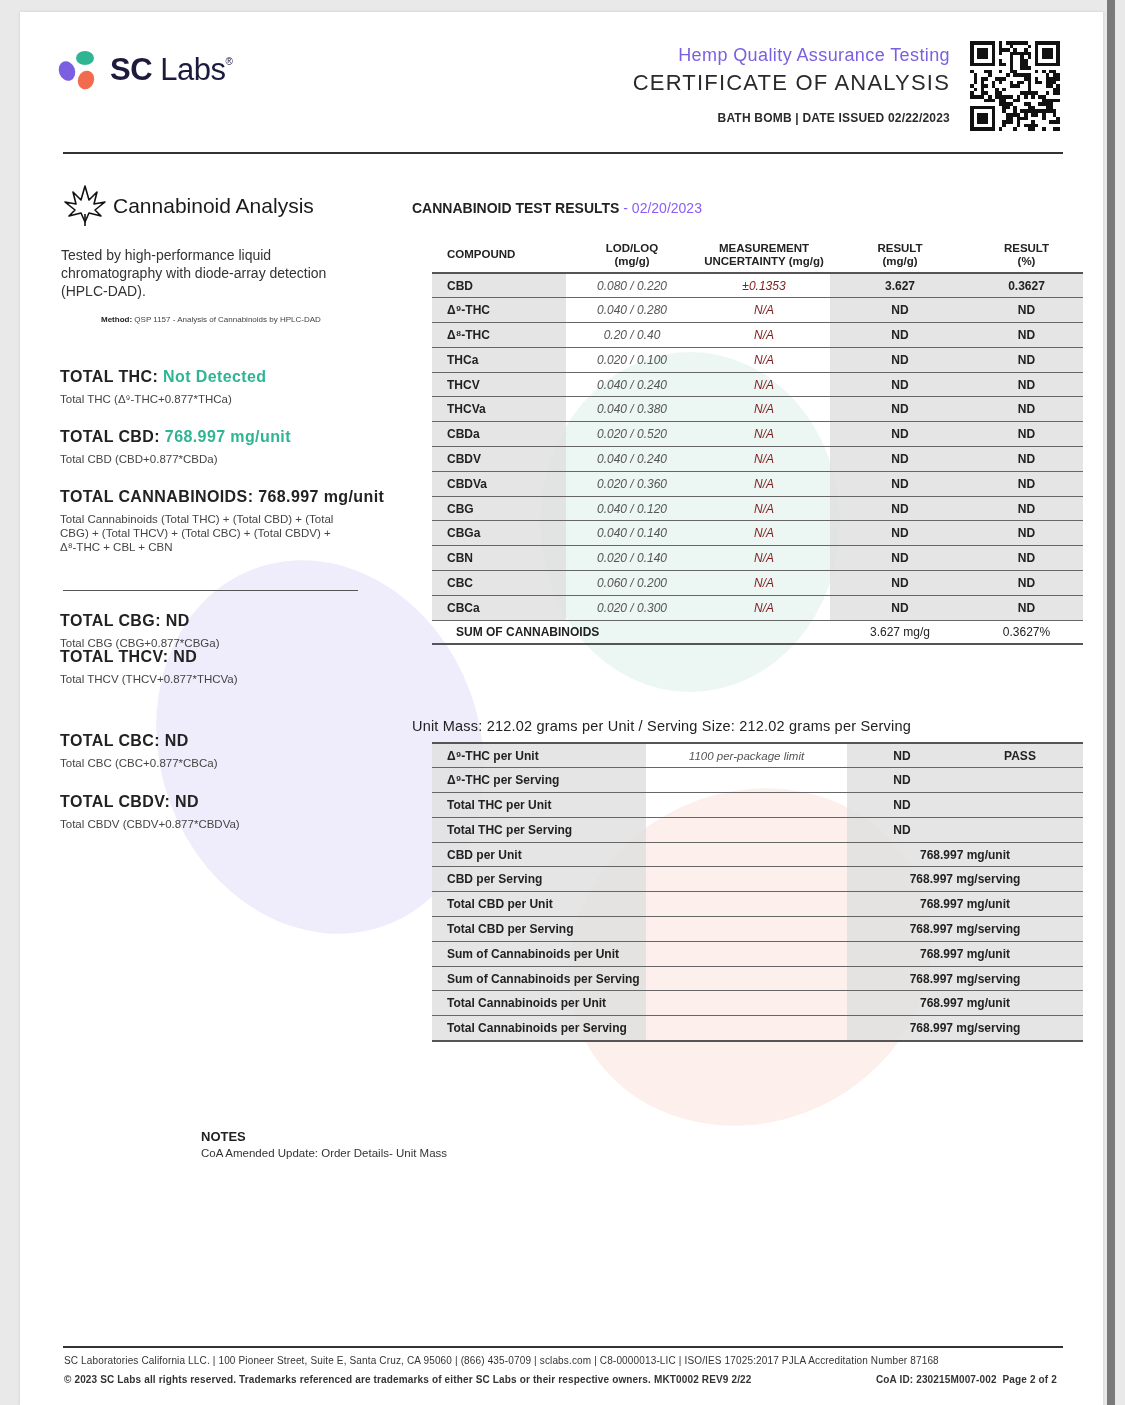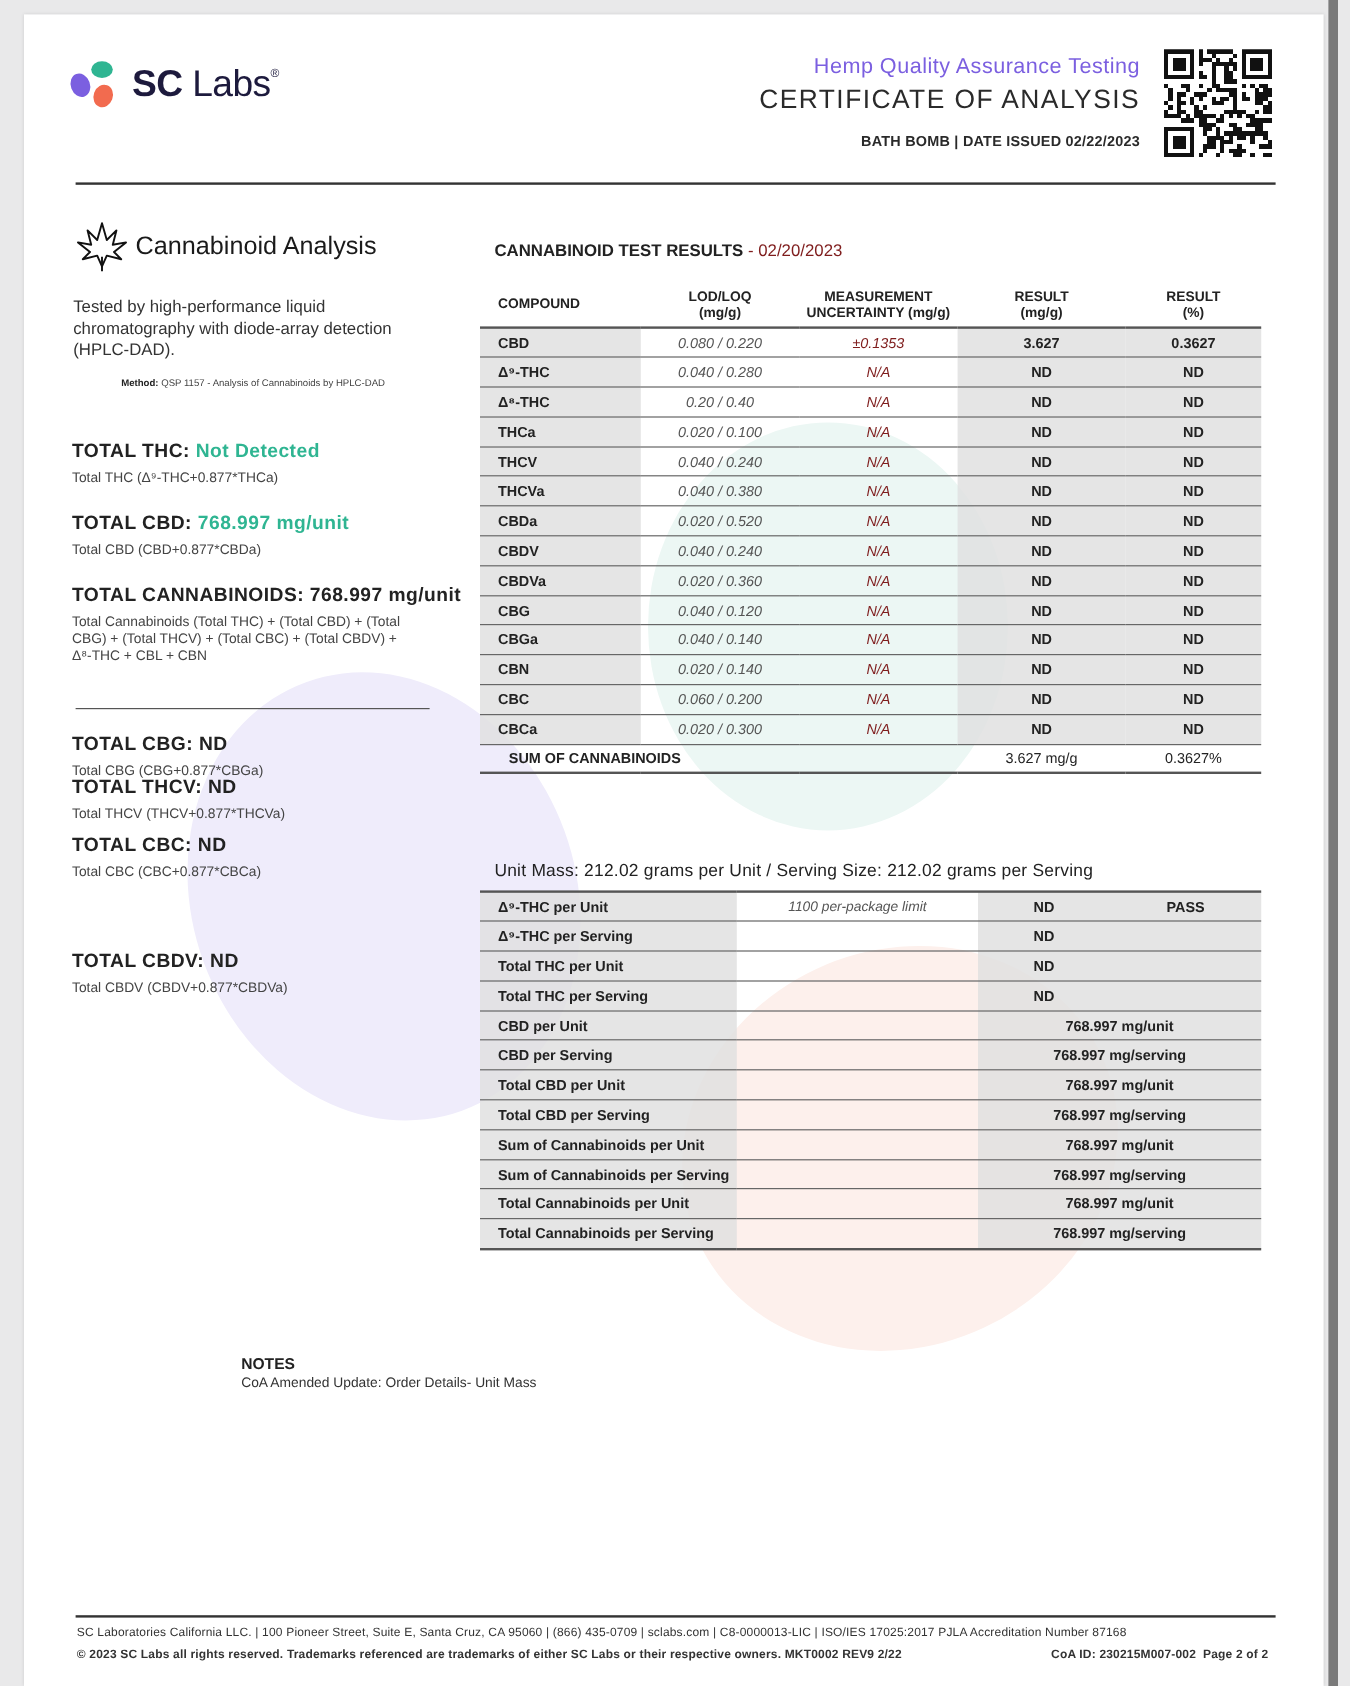--- a/index.html
+++ b/index.html
@@ -34,23 +34,23 @@
   .ca-method b { color: #222; padding-left: 40px; }
 
   .totals { position: absolute; left: 40px; width: 360px; }
   .tot-head { font-size: 16px; font-weight: 700; color: #222; letter-spacing: 0.4px; }
   .tot-head .hl { color: #2fb592; }
   .tot-sub { font-size: 11.5px; color: #444; margin-top: 6px; line-height: 14px; }
   .hr-left { position: absolute; left: 43px; top: 578px; width: 295px; height: 1px; background: #555; }
 
   .ctr-title { position: absolute; left: 392px; top: 188px; font-size: 14px; color: #222; }
   .ctr-title b { font-weight: 700; }
-  .ctr-title span { color: #7f1d1d; }
-
-  table { border-collapse: collapse; position: absolute; left: 380px; width: 651px; font-size: 12px; }
+  .ctr-title span { color: #8b5cf6; }
+
+  table { border-collapse: collapse; position: absolute; left: 412px; width: 651px; font-size: 12px; }
   .t1 { top: 225px; }
   .t1 th { font-size: 11.5px; font-weight: 700; color: #222; height: 36px; vertical-align: middle; line-height: 13px; border-bottom: 2px solid #555; }
   .t1 td { height: 24.8px; border-bottom: 1.5px solid #666; vertical-align: middle; }
   .c-name { width: 134px; padding-left: 15px; font-weight: 700; background: rgba(225,225,225,0.85); text-align: left; }
   .c-lod { width: 132px; text-align: center; font-style: italic; color: #555; }
   .c-unc { width: 132px; text-align: center; font-style: italic; color: #7f1d1d; }
   .c-res { width: 140px; text-align: center; font-weight: 700; background: rgba(225,225,225,0.85); }
   .c-pct { width: 113px; text-align: center; font-weight: 700; background: rgba(225,225,225,0.85); }
   th.c-name, th.c-res, th.c-pct, th.c-lod, th.c-unc { background: transparent; font-style: normal; color: #222; }
   .sum-row td { background: transparent !important; border-bottom: 2px solid #555; font-weight: 700; height: 24px; }
@@ -354,21 +354,21 @@
   <div class="hr-left"></div>
 
   <div class="totals" style="top:600px">
     <div class="tot-head"><span>TOTAL CBG: </span><span>ND</span></div>
     <div class="tot-sub">Total CBG (CBG+0.877*CBGa)</div>
   </div>
   <div class="totals" style="top:636px">
     <div class="tot-head"><span>TOTAL THCV: </span><span>ND</span></div>
     <div class="tot-sub">Total THCV (THCV+0.877*THCVa)</div>
   </div>
-  <div class="totals" style="top:684px">
+  <div class="totals" style="top:720px">
     <div class="tot-head"><span>TOTAL CBC: </span><span>ND</span></div>
     <div class="tot-sub">Total CBC (CBC+0.877*CBCa)</div>
   </div>
   <div class="totals" style="top:781px">
     <div class="tot-head"><span>TOTAL CBDV: </span><span>ND</span></div>
     <div class="tot-sub">Total CBDV (CBDV+0.877*CBDVa)</div>
   </div>
 
   <div class="ctr-title"><b>CANNABINOID TEST RESULTS</b><span> - 02/20/2023</span></div>
 

